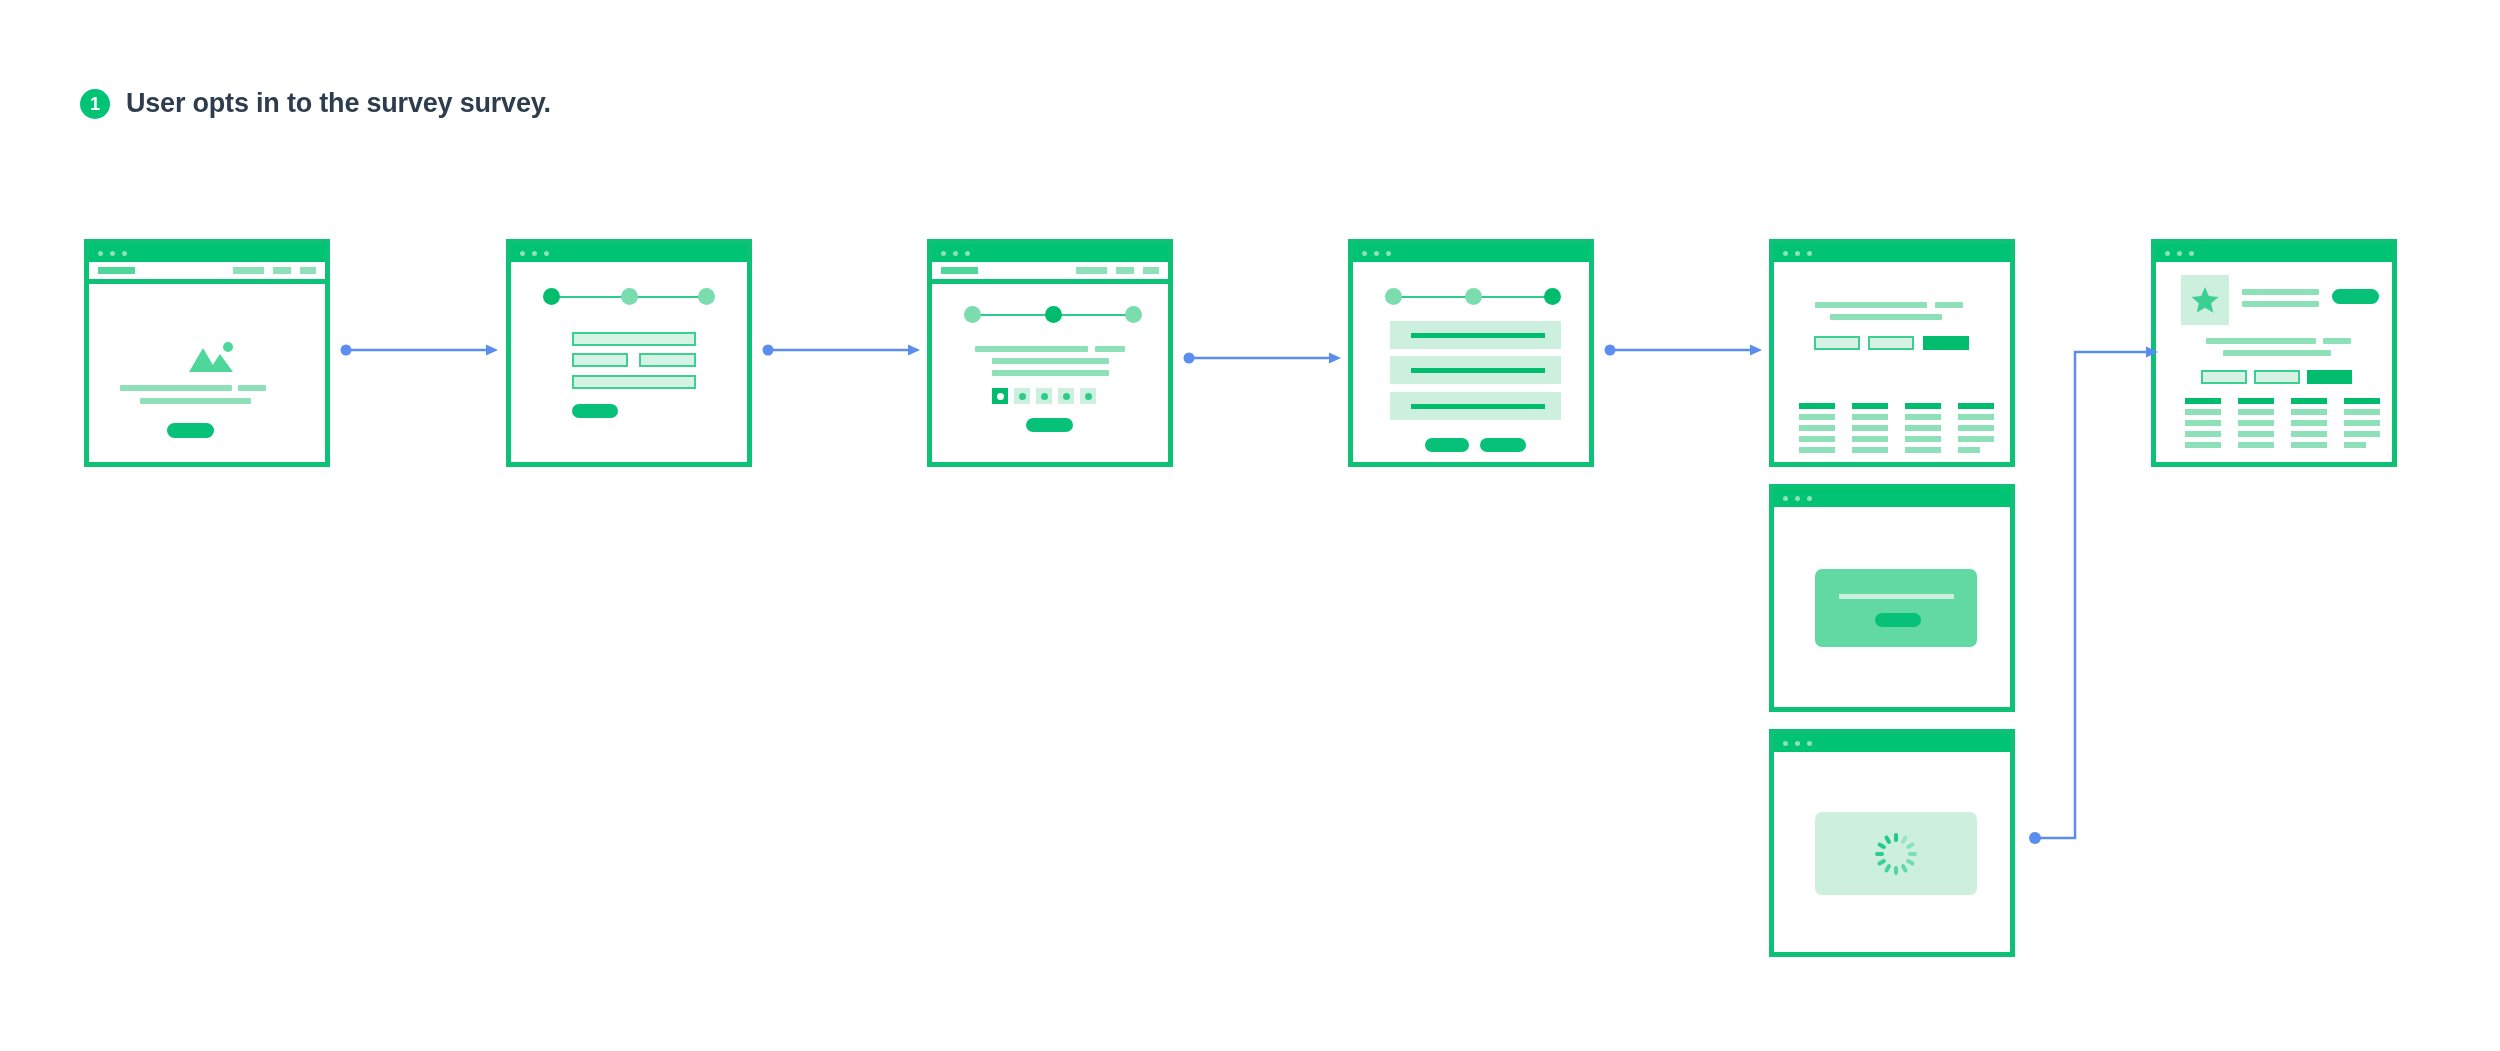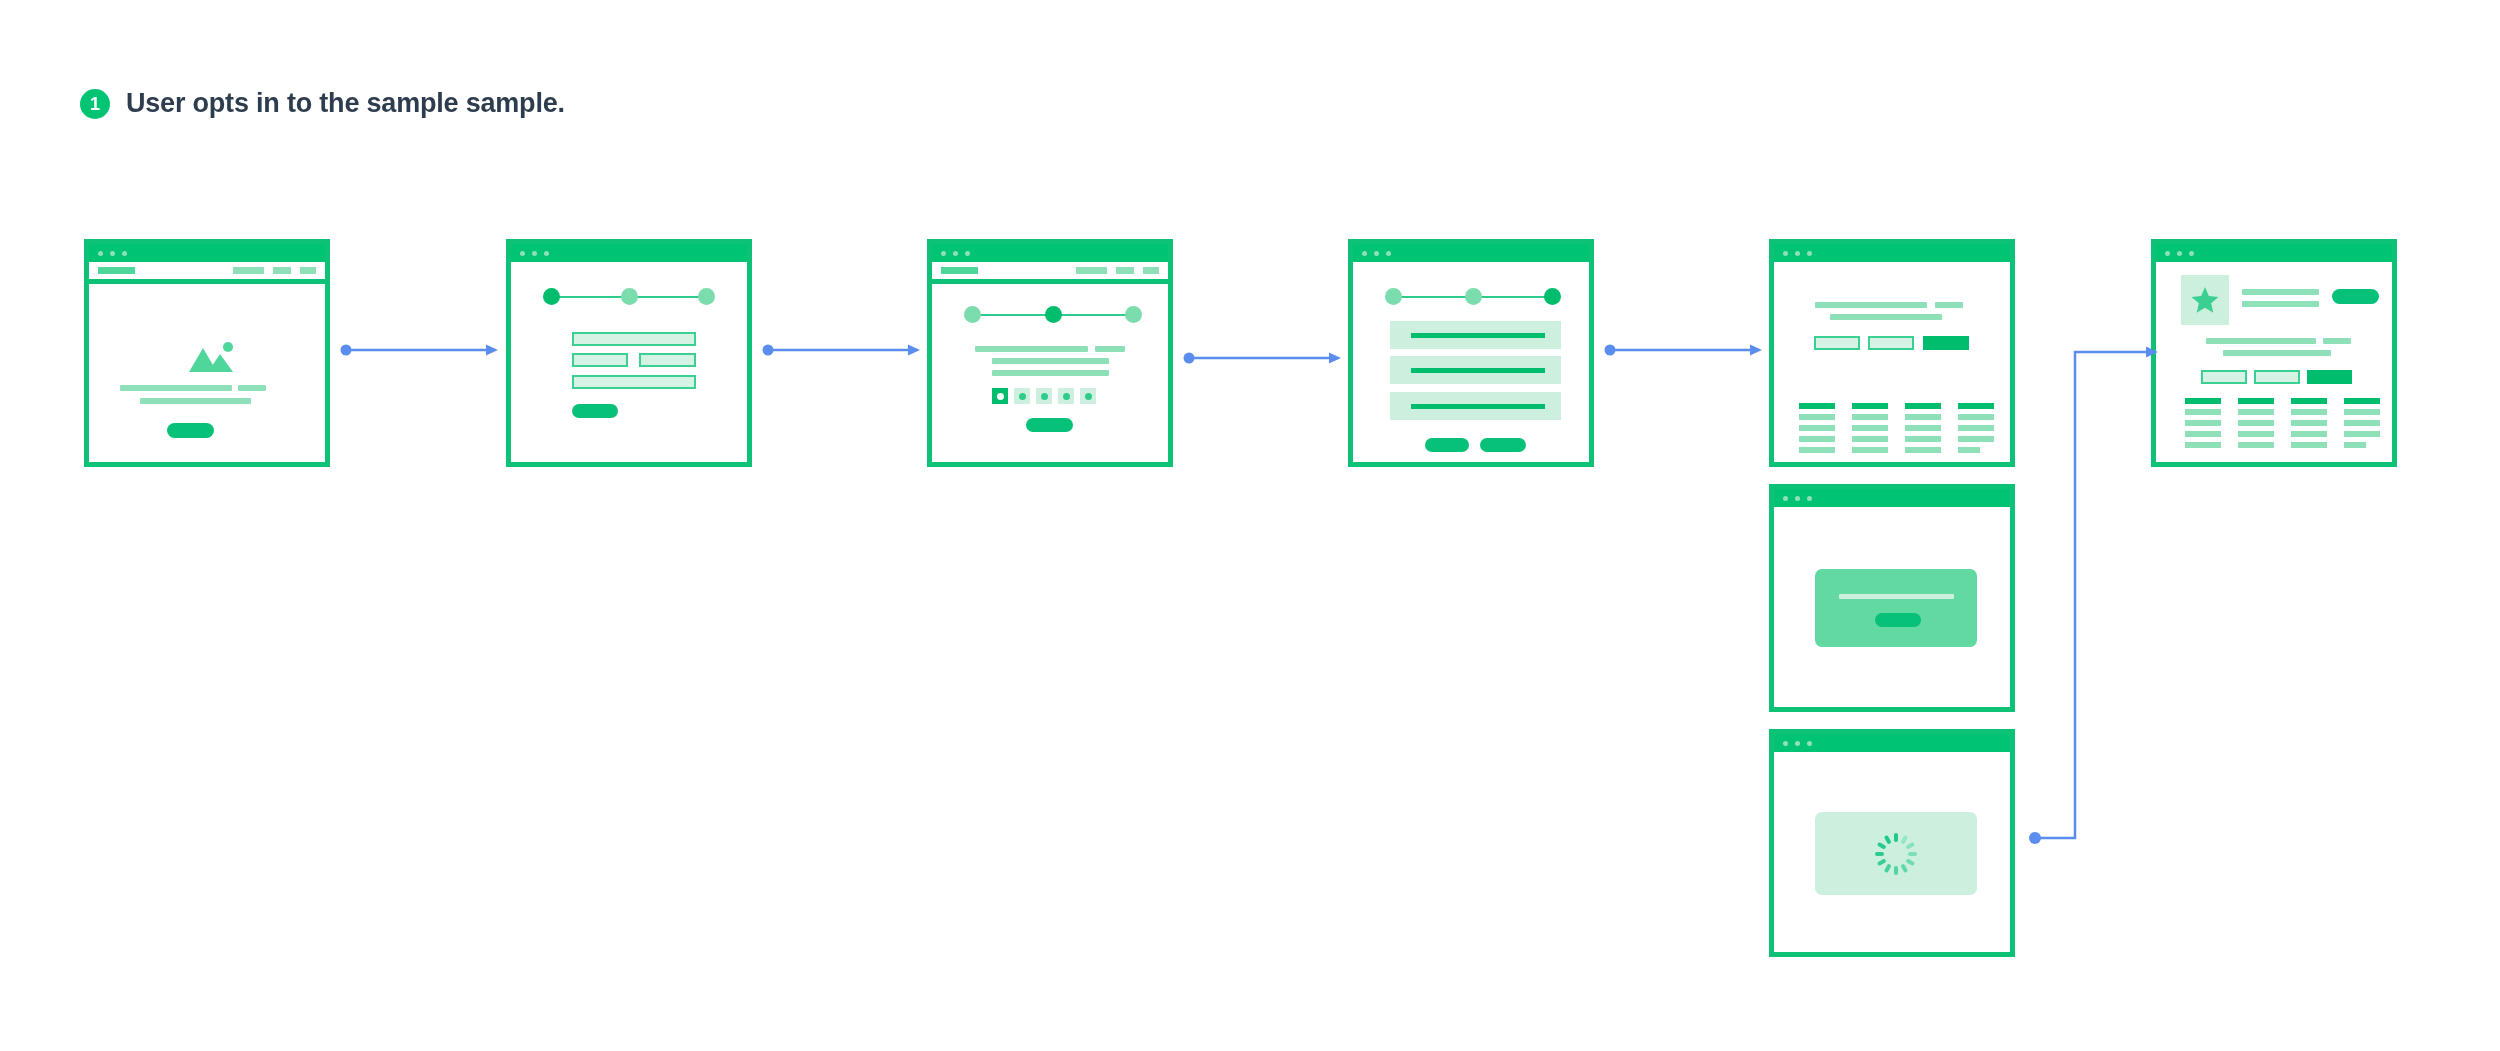--- a/index.html
+++ b/index.html
@@ -262,21 +262,21 @@
   .connector {
     position: absolute;
     pointer-events: none;
   }
 </style>
 </head>
 <body>
 
 <div class="step-header">
   <div class="step-badge">1</div>
-  <div class="step-title">User opts in to the sample sample.</div>
+  <div class="step-title">User opts in to the survey survey.</div>
 </div>
 
 <div class="card" style="left:84px; top:239px; width:246px; height:228px;">
   <div class="titlebar">
     <span class="dot"></span>
     <span class="dot"></span>
     <span class="dot"></span>
   </div>
   <div class="card-body">
     <div class="navbar">

